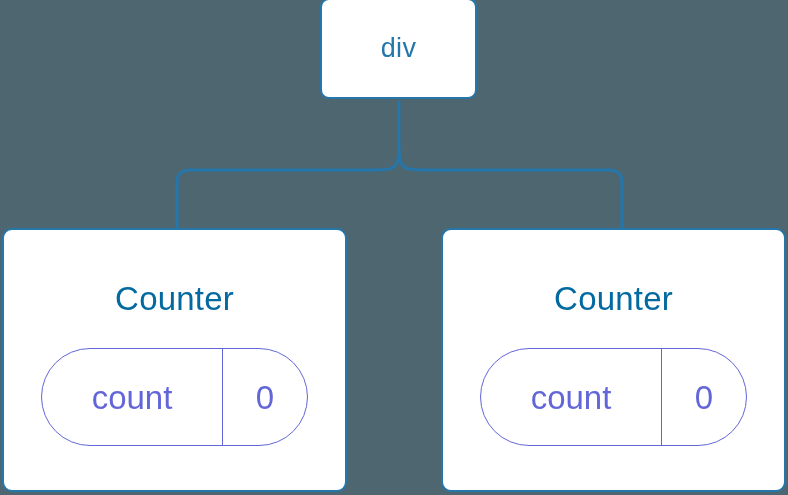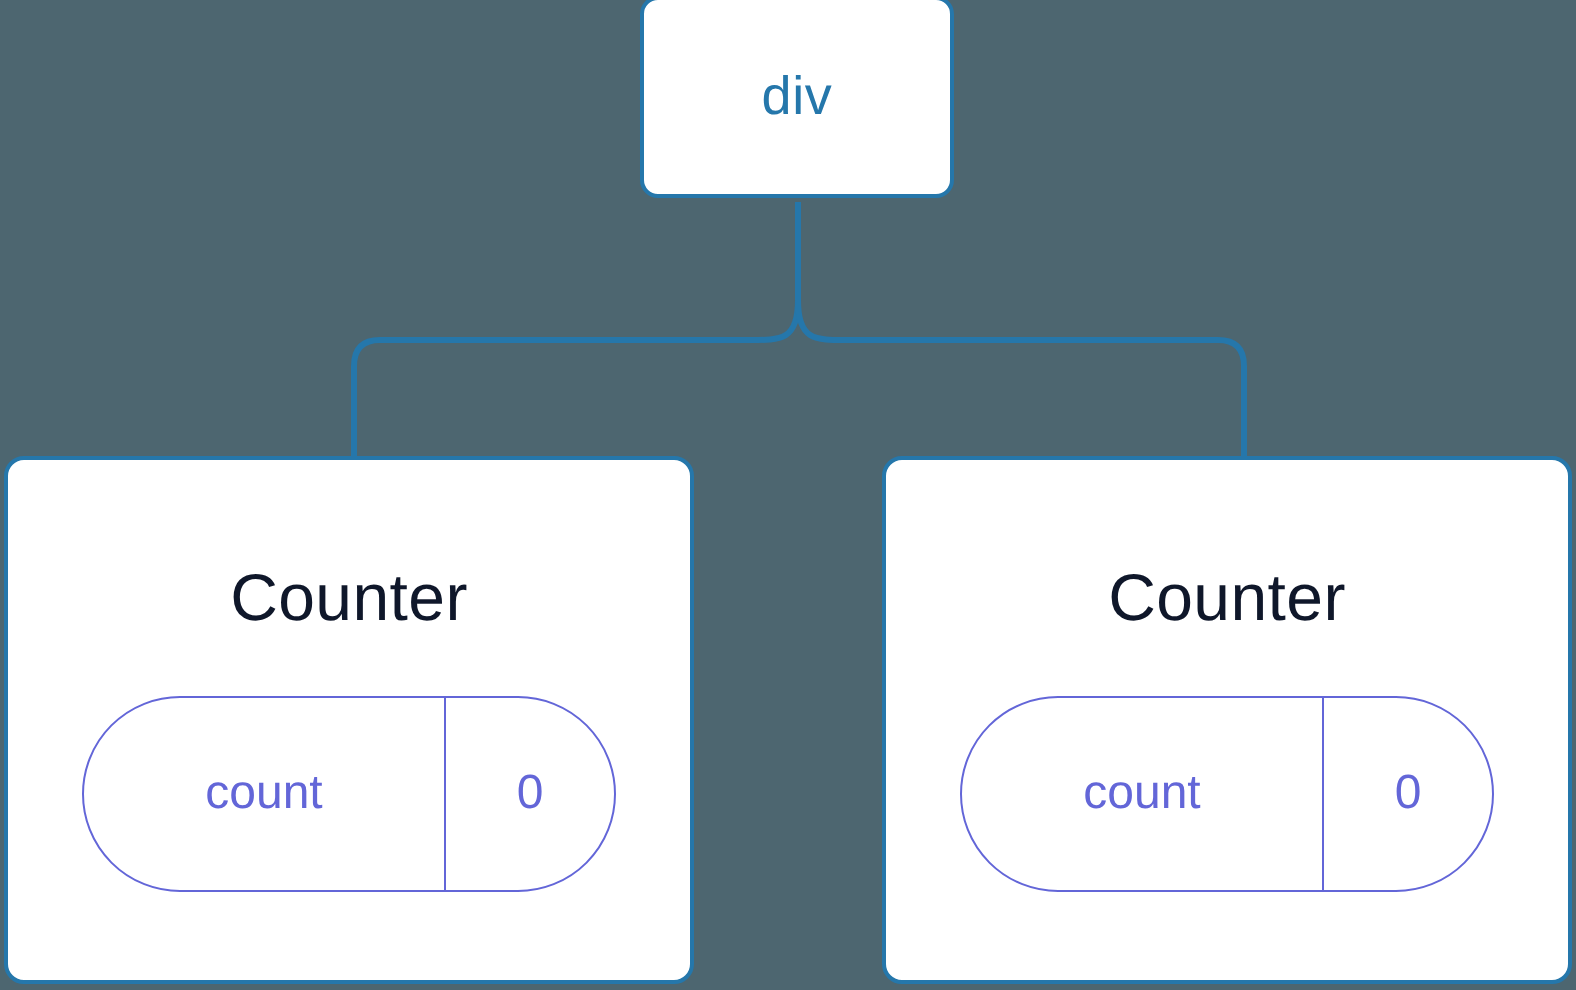--- a/index.html
+++ b/index.html
@@ -63,21 +63,21 @@
     border: 2px solid #2577ab;
     border-radius: 10px;
     display: flex;
     flex-direction: column;
     align-items: center;
   }
   .card-left  { left: 2px; }
   .card-right { left: 441px; }
 
   .card-title {
-    color: #0f172a;
+    color: #0369a1;
     font-size: 33px;
     line-height: 1;
     margin-top: 52px;
     letter-spacing: 0.2px;
   }
 
   
   .pill {
     margin-top: 33px;
     height: 98px;
@@ -88,21 +88,21 @@
     display: flex;
     align-items: stretch;
     overflow: hidden;
   }
   .pill-key,
   .pill-val {
     display: flex;
     align-items: center;
     justify-content: center;
     color: #6366d8;
-    font-size: 24px;
+    font-size: 33px;
     line-height: 1;
   }
   .pill-key {
     flex: 0 0 180px;
     border-right: 1.6px solid #6366d8;
   }
   .pill-val {
     flex: 1 1 auto;
   }
 </style>

